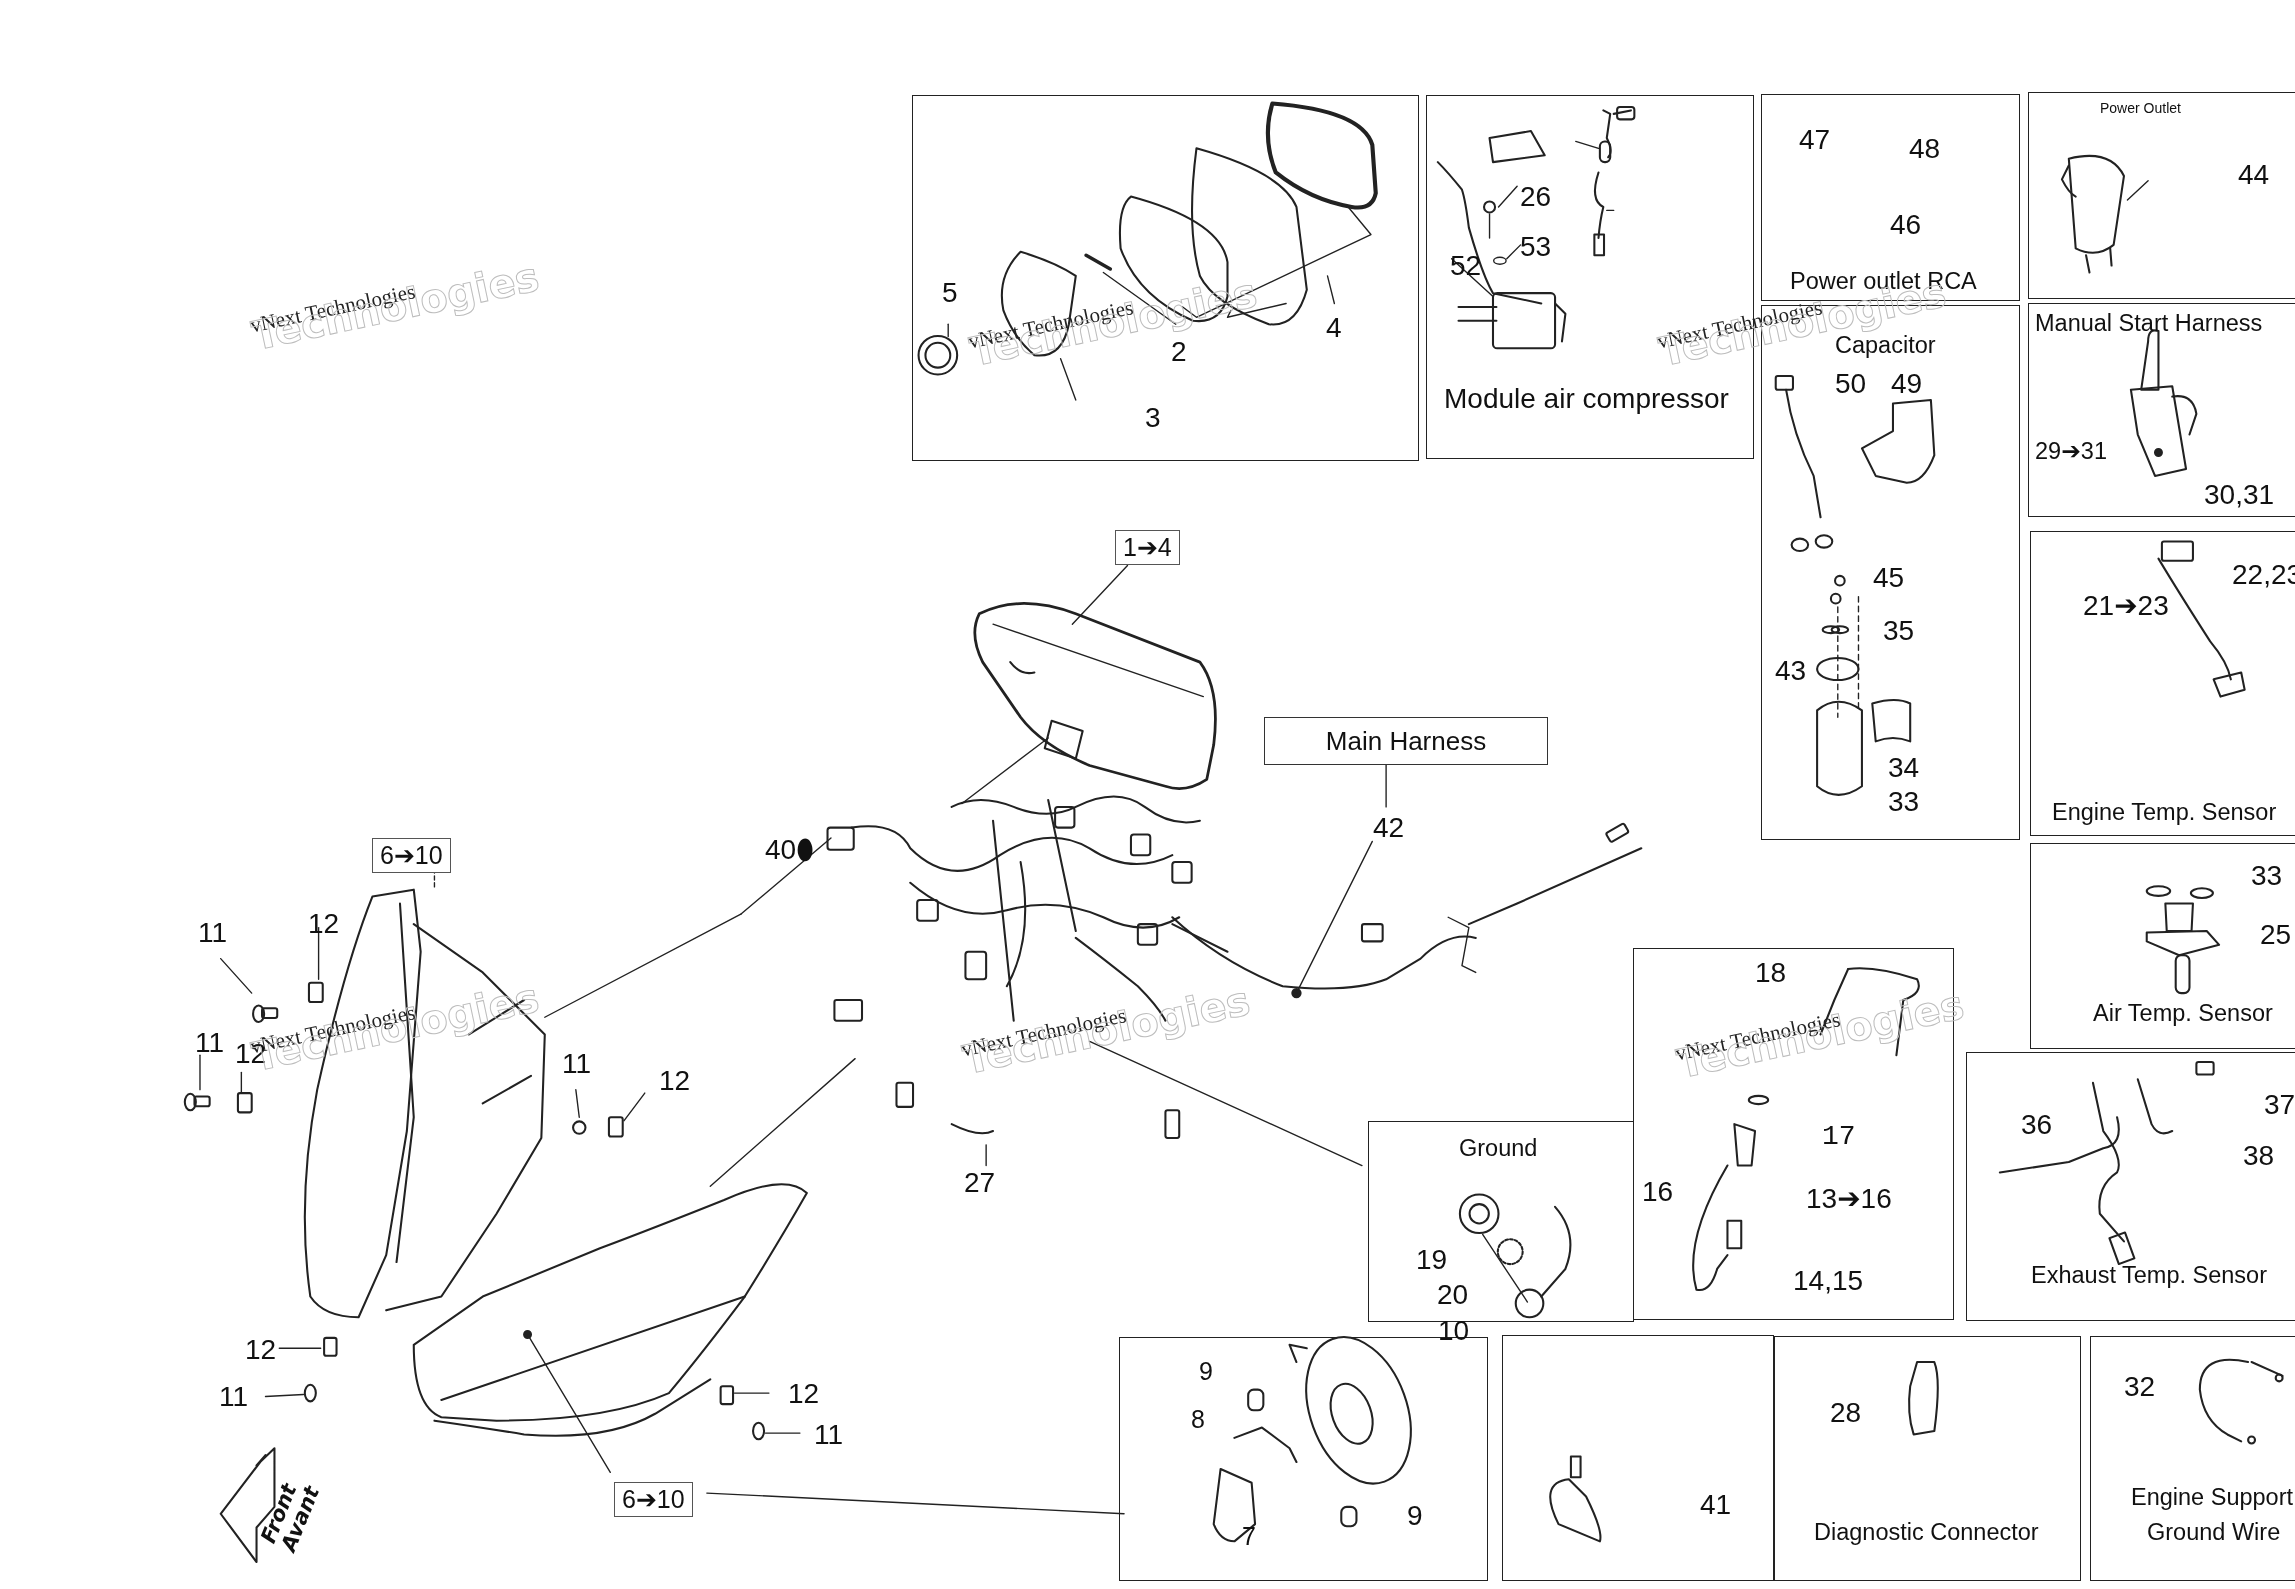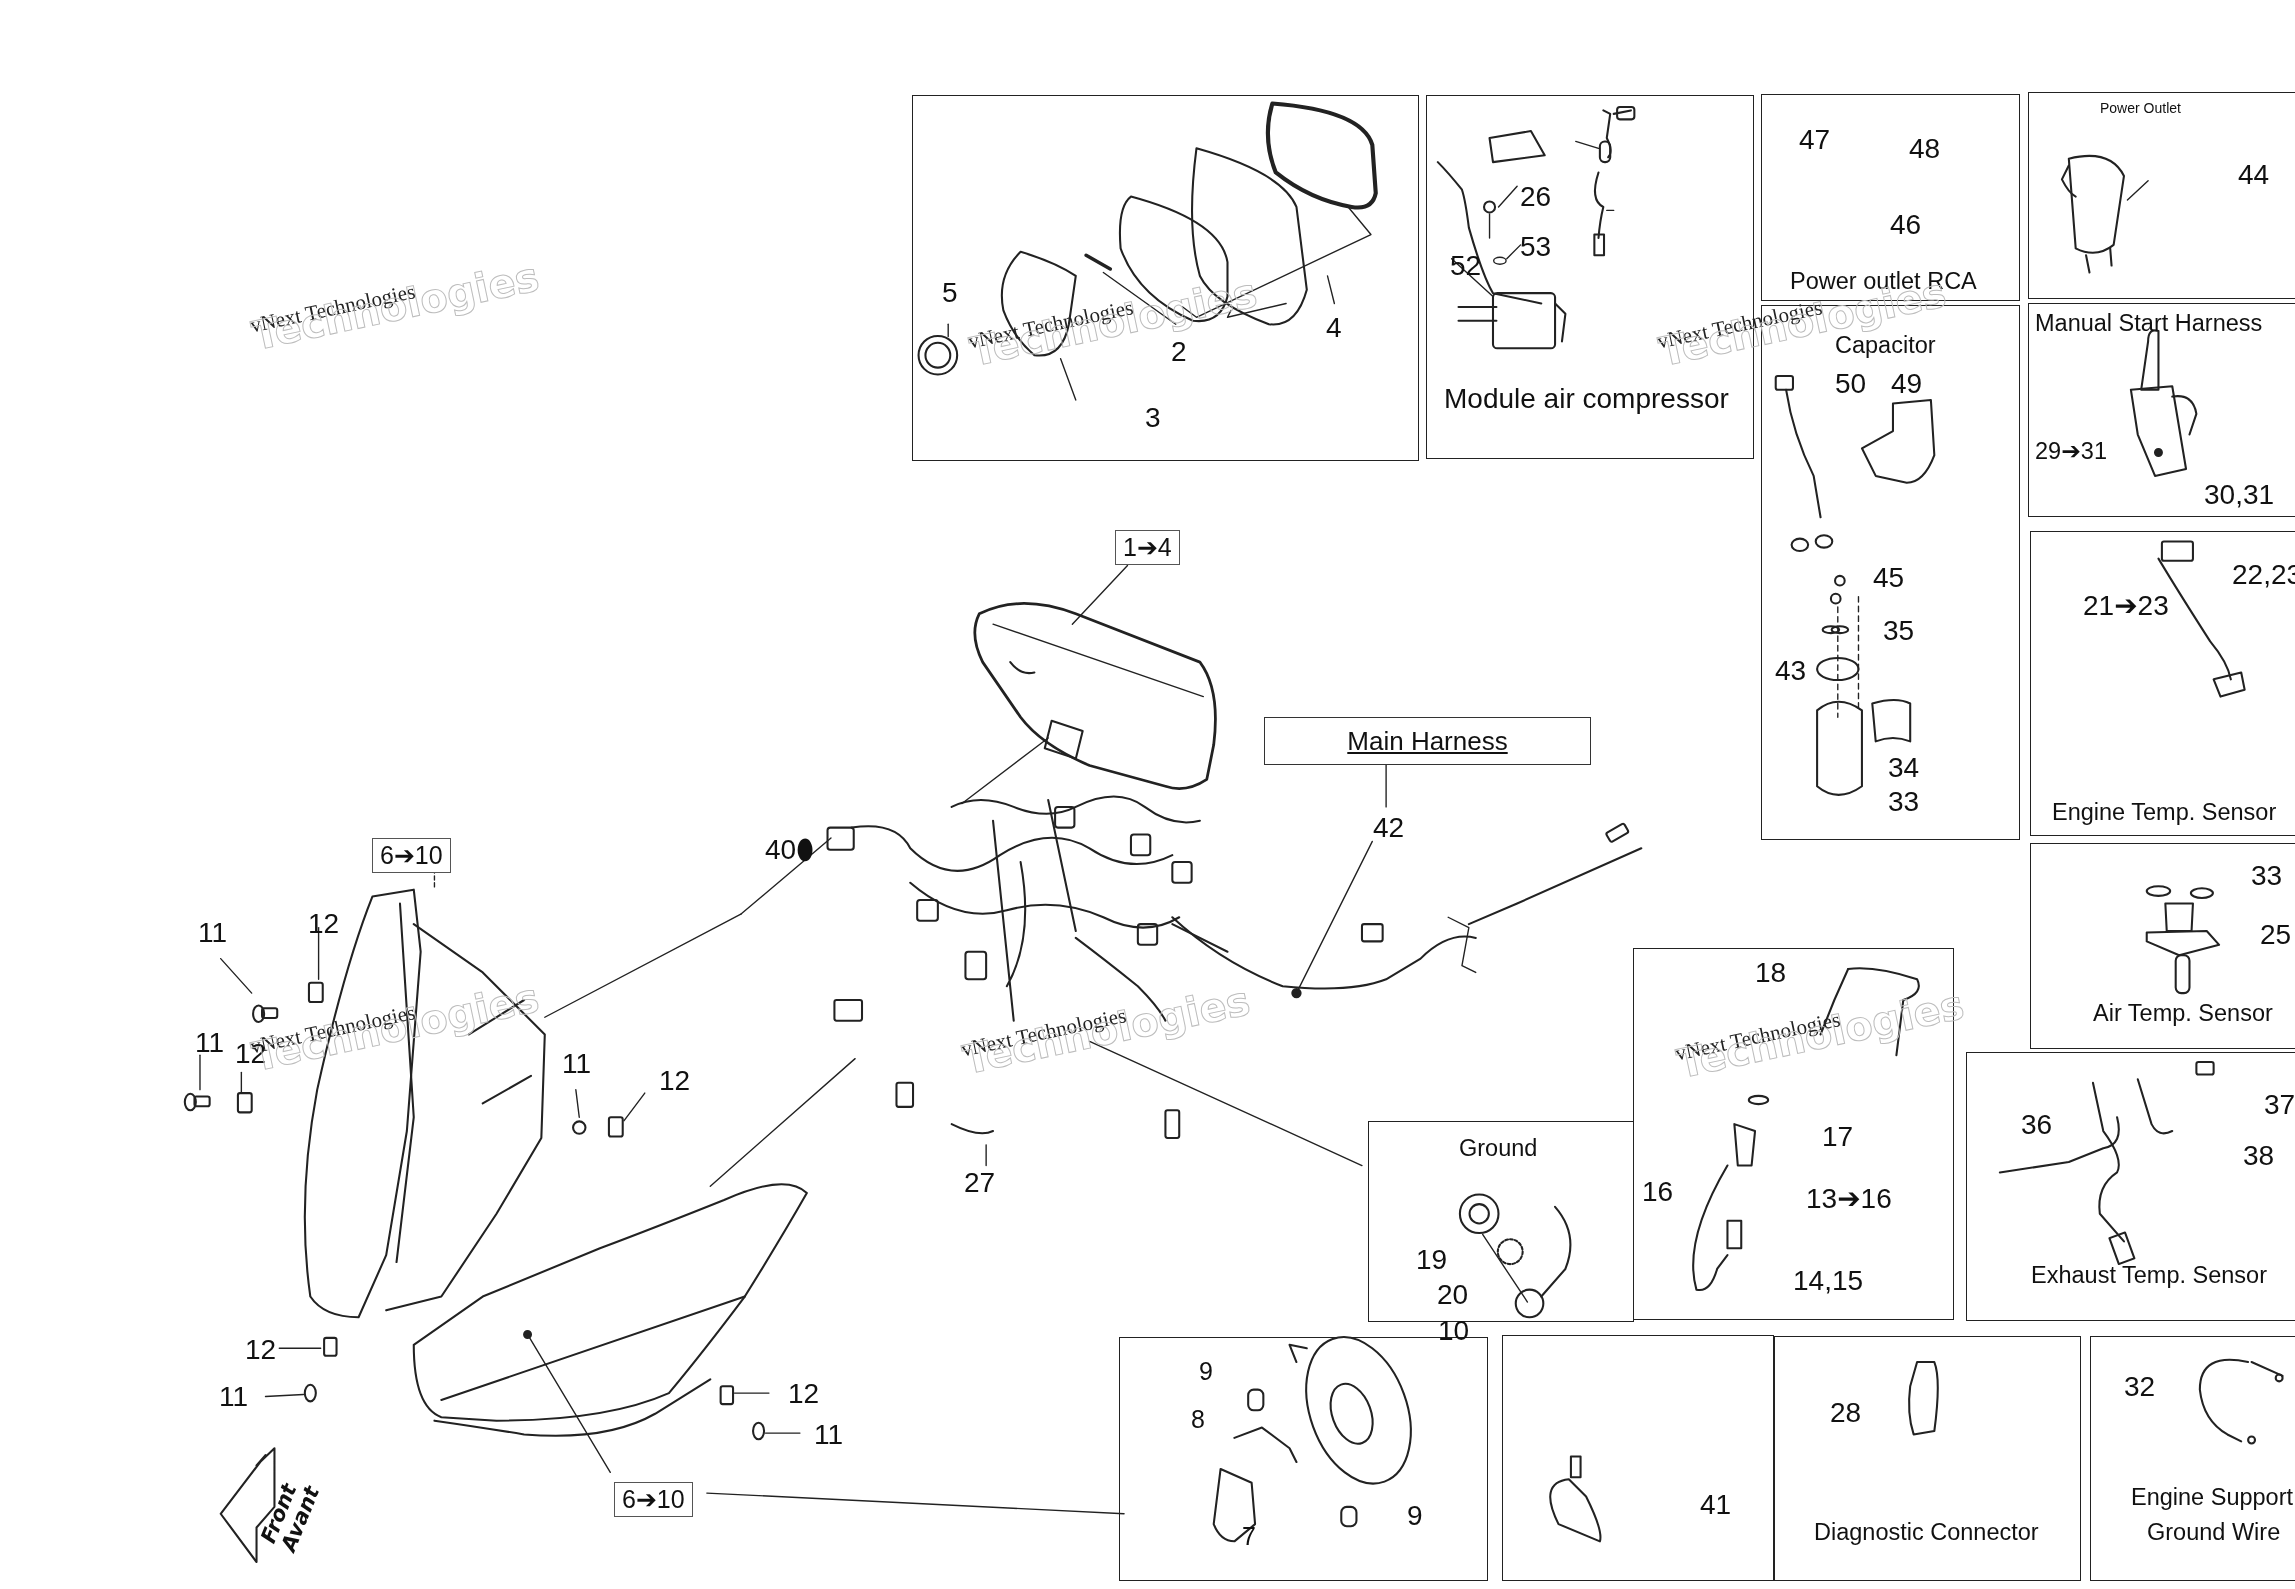--- a/index.html
+++ b/index.html
@@ -314,21 +314,21 @@
   <div class="callout" style="left:2035px;top:440px;font-size:23.5px;">29➔31</div>
   <div class="callout" style="left:2204px;top:481px;">30,31</div>
 
   <div class="callout" style="left:2232px;top:561px;">22,23</div>
   <div class="callout" style="left:2083px;top:592px;">21➔23</div>
 
   <div class="callout" style="left:2251px;top:862px;">33</div>
   <div class="callout" style="left:2260px;top:921px;">25</div>
 
   <div class="callout" style="left:1755px;top:959px;">18</div>
-  <div class="callout" style="left:1822px;top:1123px;">17</div>
+  <div class="callout" style="left:1822px;top:1123px;font-family:Liberation Mono, monospace;">17</div>
   <div class="callout" style="left:1642px;top:1178px;">16</div>
   <div class="callout" style="left:1806px;top:1185px;">13➔16</div>
   <div class="callout" style="left:1793px;top:1267px;">14,15</div>
 
   <div class="callout" style="left:2021px;top:1111px;">36</div>
   <div class="callout" style="left:2264px;top:1091px;">37</div>
   <div class="callout" style="left:2243px;top:1142px;">38</div>
 
   <div class="callout" style="left:1416px;top:1246px;">19</div>
   <div class="callout" style="left:1437px;top:1281px;">20</div>
@@ -339,21 +339,21 @@
   <div class="callout" style="left:1407px;top:1502px;">9</div>
   <div class="callout" style="left:1242px;top:1524px;font-size:25px;">7</div>
 
   <div class="callout" style="left:1700px;top:1491px;">41</div>
 
   <div class="callout" style="left:1830px;top:1399px;">28</div>
 
   <div class="callout" style="left:2124px;top:1373px;">32</div>
 
   <div class="tag" style="left:1115px;top:530px;font-size:25px;">1➔4</div>
-  <div class="harness-label" style="left:1264px;top:717px;width:327px;height:48px;text-decoration:underline;">Main Harness</div>
+  <div class="harness-label" style="left:1264px;top:717px;width:284px;height:48px;">Main Harness</div>
   <div class="callout" style="left:1373px;top:814px;">42</div>
   <div class="callout" style="left:750px;top:836px;margin-left:15px;">40⬮</div>
   <div class="callout" style="left:964px;top:1169px;">27</div>
   <div class="tag" style="left:372px;top:838px;font-size:25px;">6➔10</div>
   <div class="tag" style="left:614px;top:1482px;font-size:25px;">6➔10</div>
 
   <div class="callout" style="left:198px;top:919px;">11</div>
   <div class="callout" style="left:308px;top:910px;">12</div>
   <div class="callout" style="left:195px;top:1029px;">11</div>
   <div class="callout" style="left:235px;top:1040px;">12</div>

